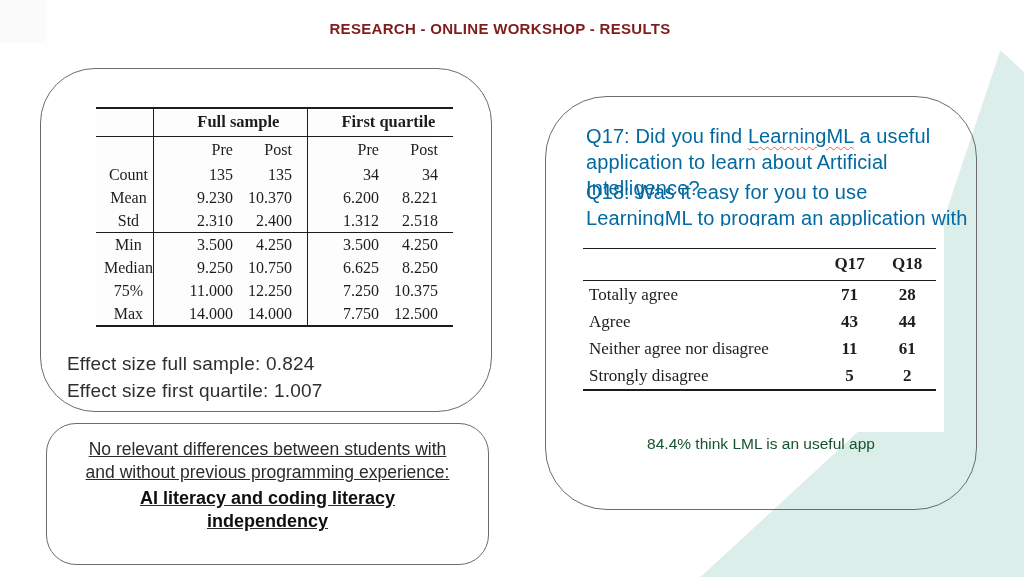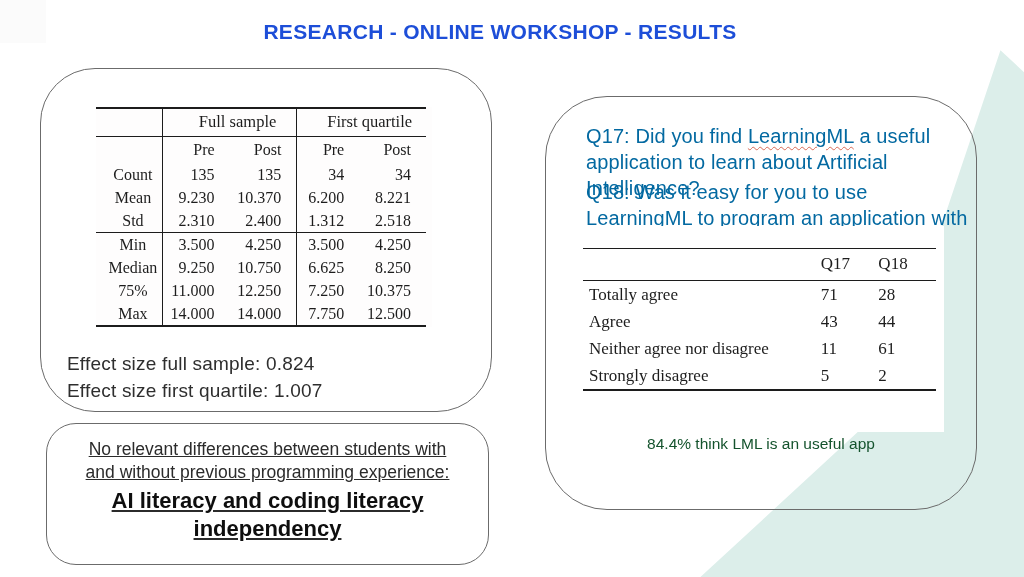--- a/index.html
+++ b/index.html
@@ -7,39 +7,39 @@
        font-family:"Liberation Sans",sans-serif;}
   .slide{position:relative;width:1024px;height:577px;background:#ffffff;overflow:hidden;}
 
   
   .teal-shape{position:absolute;left:0;top:0;width:1024px;height:577px;background:#dceeea;
     clip-path:polygon(97.7% 8.7%,100% 12.5%,100% 100%,68.4% 100%,84% 74.5%,91.8% 39.9%);
     z-index:1;}
   .corner-square{position:absolute;left:0;top:0;width:46px;height:43px;background:#fbfbfb;z-index:1;}
 
   .title{position:absolute;left:0;top:20px;width:1000px;margin:0;text-align:center;
-    font-size:21px;font-weight:800;letter-spacing:.3px;color:#1d4ed8;z-index:5;}
+    font-size:15px;font-weight:800;letter-spacing:.3px;color:#7f1d1d;z-index:5;}
 
   .box{position:absolute;border:1.5px solid #6b6b6b;background:transparent;z-index:4;}
   .box-stats{left:40px;top:68px;width:450px;height:342px;border-radius:55px;}
   .box-questions{left:545px;top:96px;width:430px;height:412px;border-radius:62px;}
   .box-conclusion{left:46px;top:423px;width:441px;height:140px;border-radius:30px;}
 
   
   .stats-table-wrap{position:absolute;left:55px;top:38px;width:336px;background:#fefdfd;z-index:2;}
   table{border-collapse:collapse;}
   .stats-table{width:330px;font-family:"Liberation Serif","DejaVu Serif",serif;font-size:16px;
     color:#1d1d1d;border-top:2px solid #1c1c1c;border-bottom:2px solid #1c1c1c;}
   .stats-table th,.stats-table td{padding:1px 0;font-weight:normal;white-space:nowrap;}
-  .stats-table .grp{font-weight:normal;text-align:center;font-size:16.5px;padding:3px 0 4px 16px;
+  .stats-table .grp{font-weight:bold;text-align:center;font-size:16.5px;padding:3px 0 4px 16px;
     border-bottom:1.5px solid #1c1c1c;border-left:1.2px solid #1c1c1c;}
   .stats-table .corner{border-bottom:1.5px solid #1c1c1c;}
   .stats-table .lbl{text-align:center;padding-left:8px;width:72px;}
   .stats-table .num{text-align:right;padding-right:15px;width:64px;height:21px;}
-  .stats-table .vline{border-left:1.2px solid #1c1c1c;}
+  .stats-table .vline{border-left:1.2px solid #1c1c1c;padding-left:35px;}
   .stats-table tr.rule-below td{border-bottom:1.5px solid #1c1c1c;}
   .stats-table .subhead td{height:24px;}
 
   .effect-lines{position:absolute;left:26px;top:282px;font-size:19px;color:#2e2e2e;
     line-height:1.42;letter-spacing:.2px;z-index:2;}
 
   
   .q-par{position:absolute;width:382px;margin:0;font-size:20px;line-height:1.3;color:#0369a1;
     letter-spacing:.1px;z-index:2;}
   .q17{left:40px;top:26px;}
@@ -48,30 +48,30 @@
     text-decoration-color:#d96a55;text-decoration-thickness:1px;text-underline-offset:3px;}
 
   .likert-wrap{position:absolute;left:33px;top:129px;width:365px;height:206px;background:#ffffff;z-index:2;}
   .likert-table{position:absolute;left:4px;top:22px;width:353px;
     font-family:"Liberation Serif","DejaVu Serif",serif;font-size:17px;color:#1d1d1d;
     border-top:1.5px solid #1c1c1c;border-bottom:2px solid #1c1c1c;}
   .likert-table th{font-weight:normal;text-align:right;padding:5px 0 6px 0;
     border-bottom:1.5px solid #1c1c1c;}
   .likert-table td{padding:2.5px 0;height:22px;}
   .likert-table .l-lbl{text-align:left;padding-left:6px;width:225px;}
-  .likert-table .l-num{text-align:left;width:56px;}
+  .likert-table .l-num{text-align:center;width:56px;font-weight:bold;}
 
   .note{position:absolute;left:0;width:430px;text-align:center;font-size:15.5px;color:#14532d;z-index:2;}
   .note1{top:338px;}
   .note2{top:379px;}
 
   
   .conclusion-text{position:absolute;left:0;top:14px;width:441px;padding:0 32px;box-sizing:border-box;
     text-align:center;font-size:17.5px;line-height:1.34;color:#2b2b2b;z-index:2;text-decoration:underline;}
-  .conclusion-bold{display:block;font-weight:700;color:#0e0e0e;font-size:22px;line-height:1.3;margin-top:2px;}
+  .conclusion-bold{display:block;font-weight:700;color:#0e0e0e;font-size:18px;line-height:1.3;margin-top:2px;}
 </style>
 </head>
 <body>
 
 <div class="slide">
 
   <div class="teal-shape"></div>
   <div class="corner-square"></div>
 
   <h1 class="title">RESEARCH - ONLINE WORKSHOP - RESULTS</h1>

